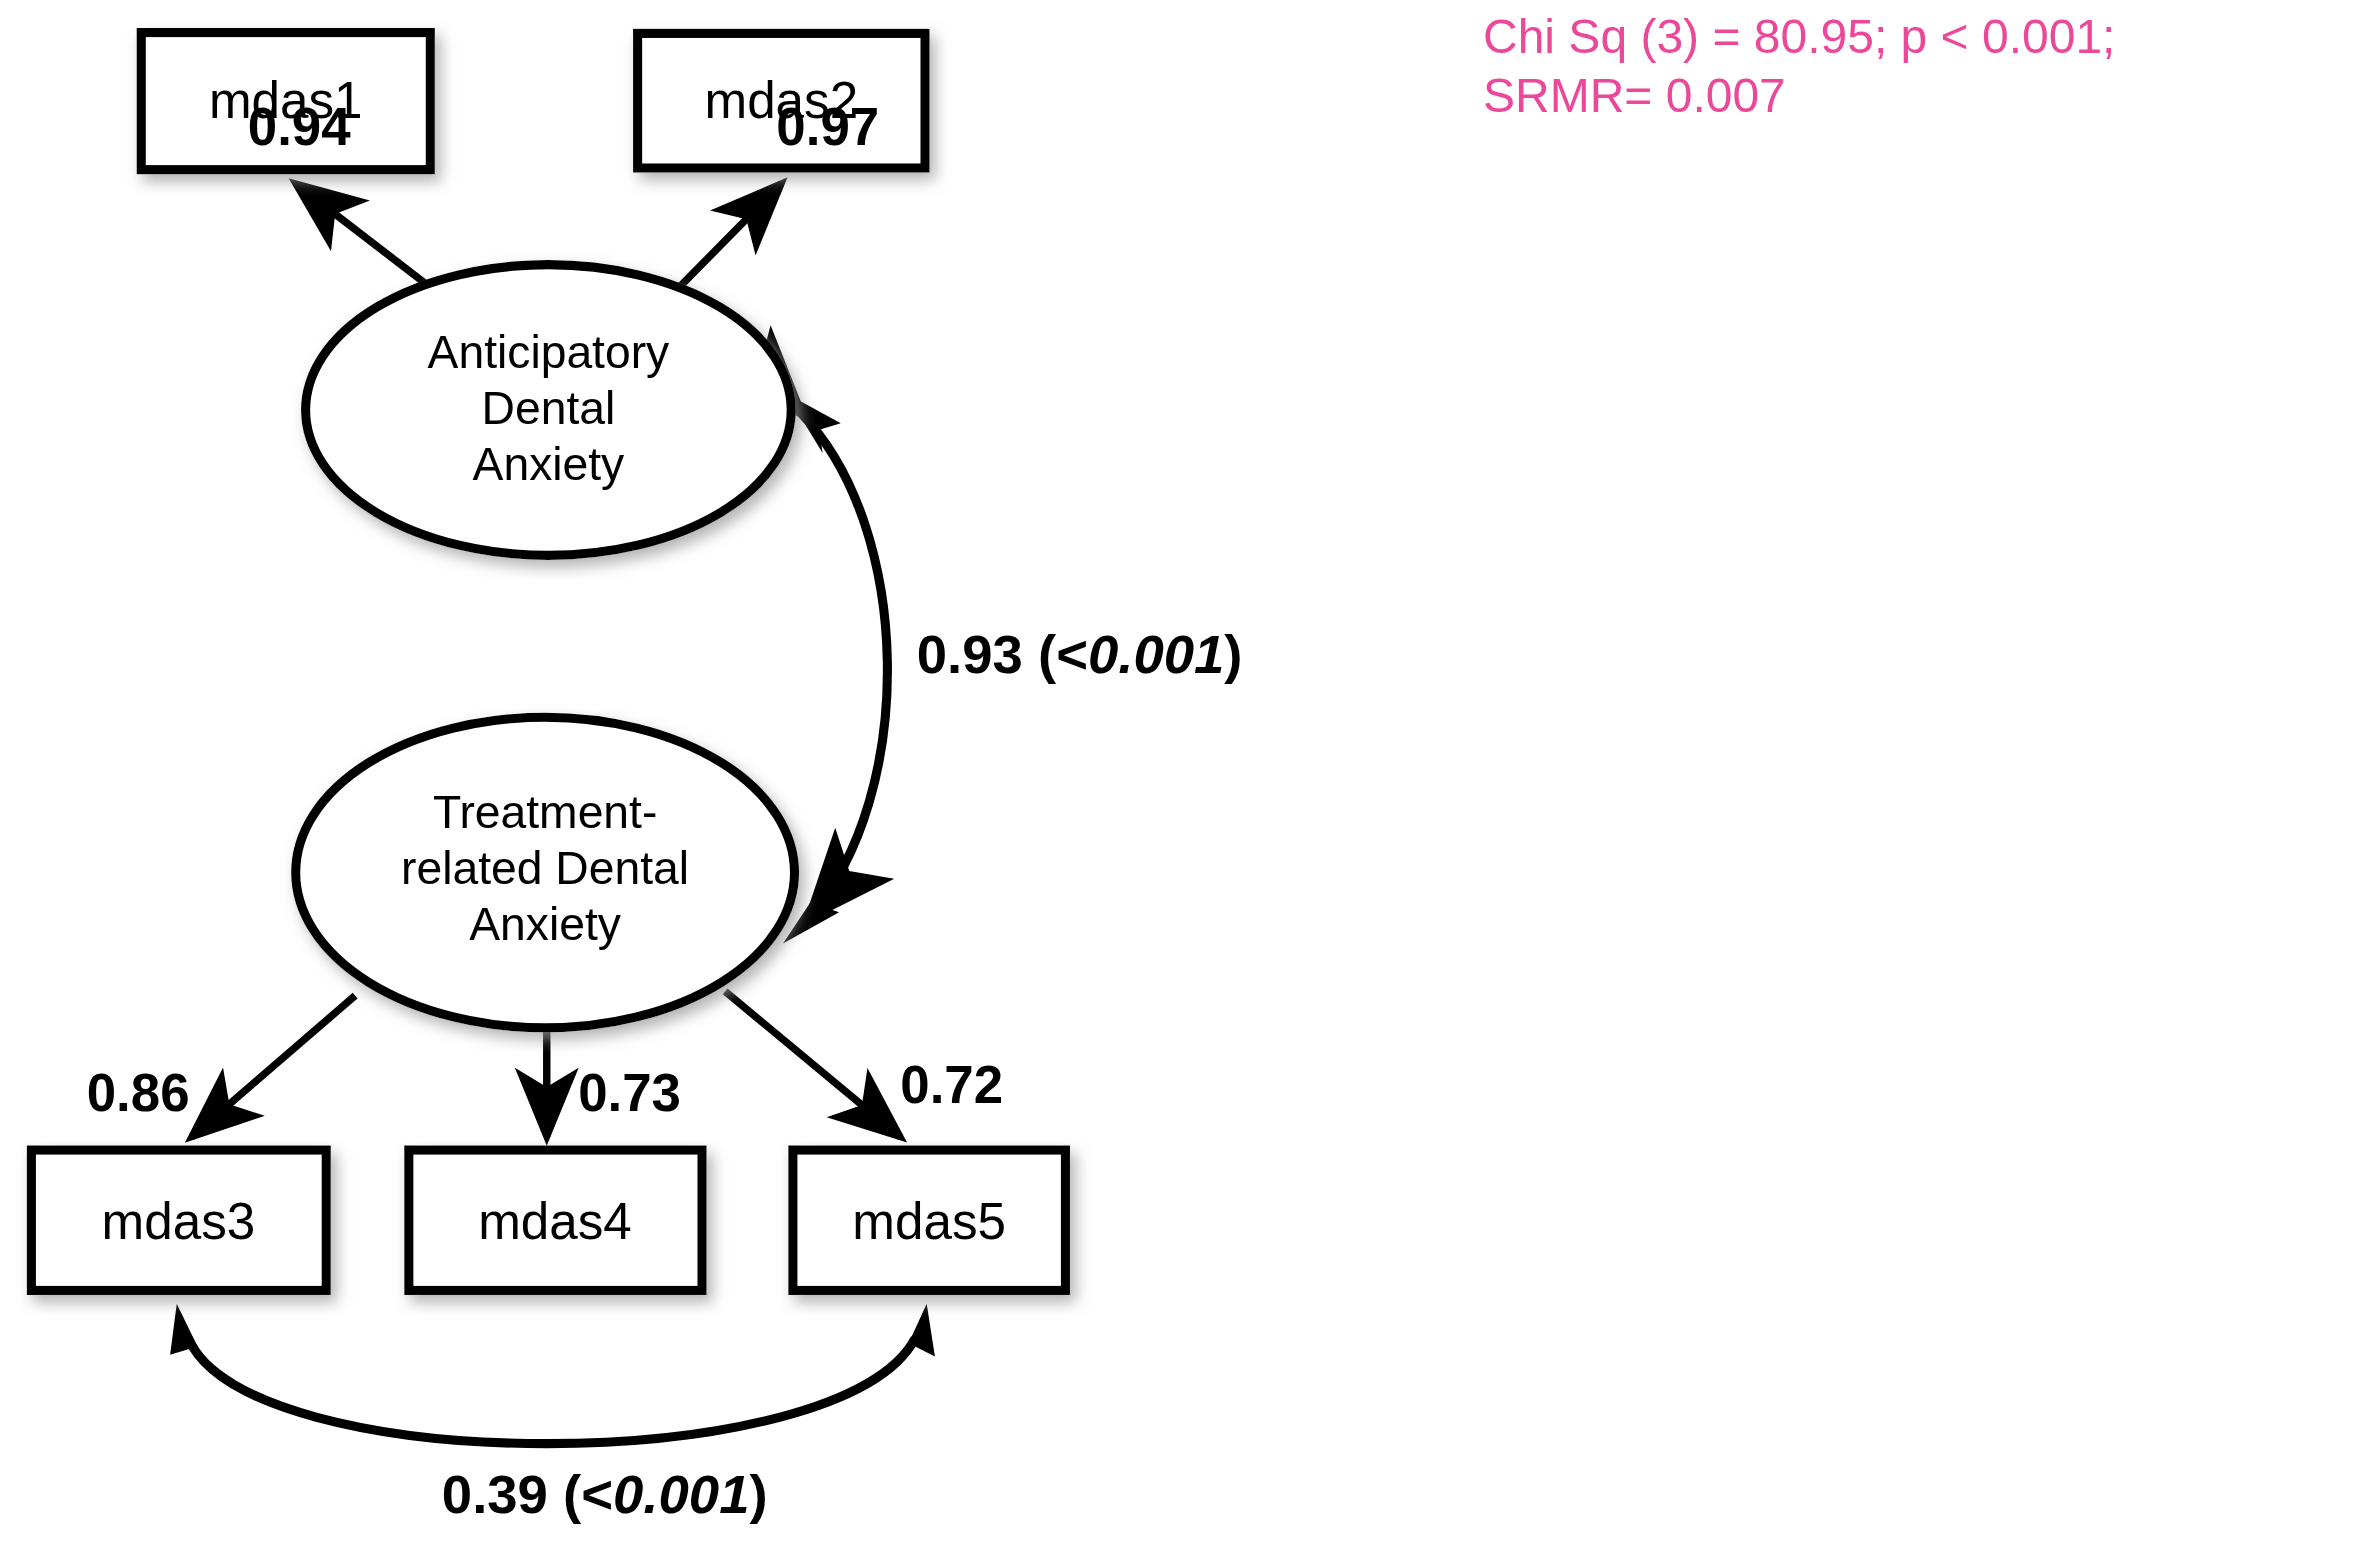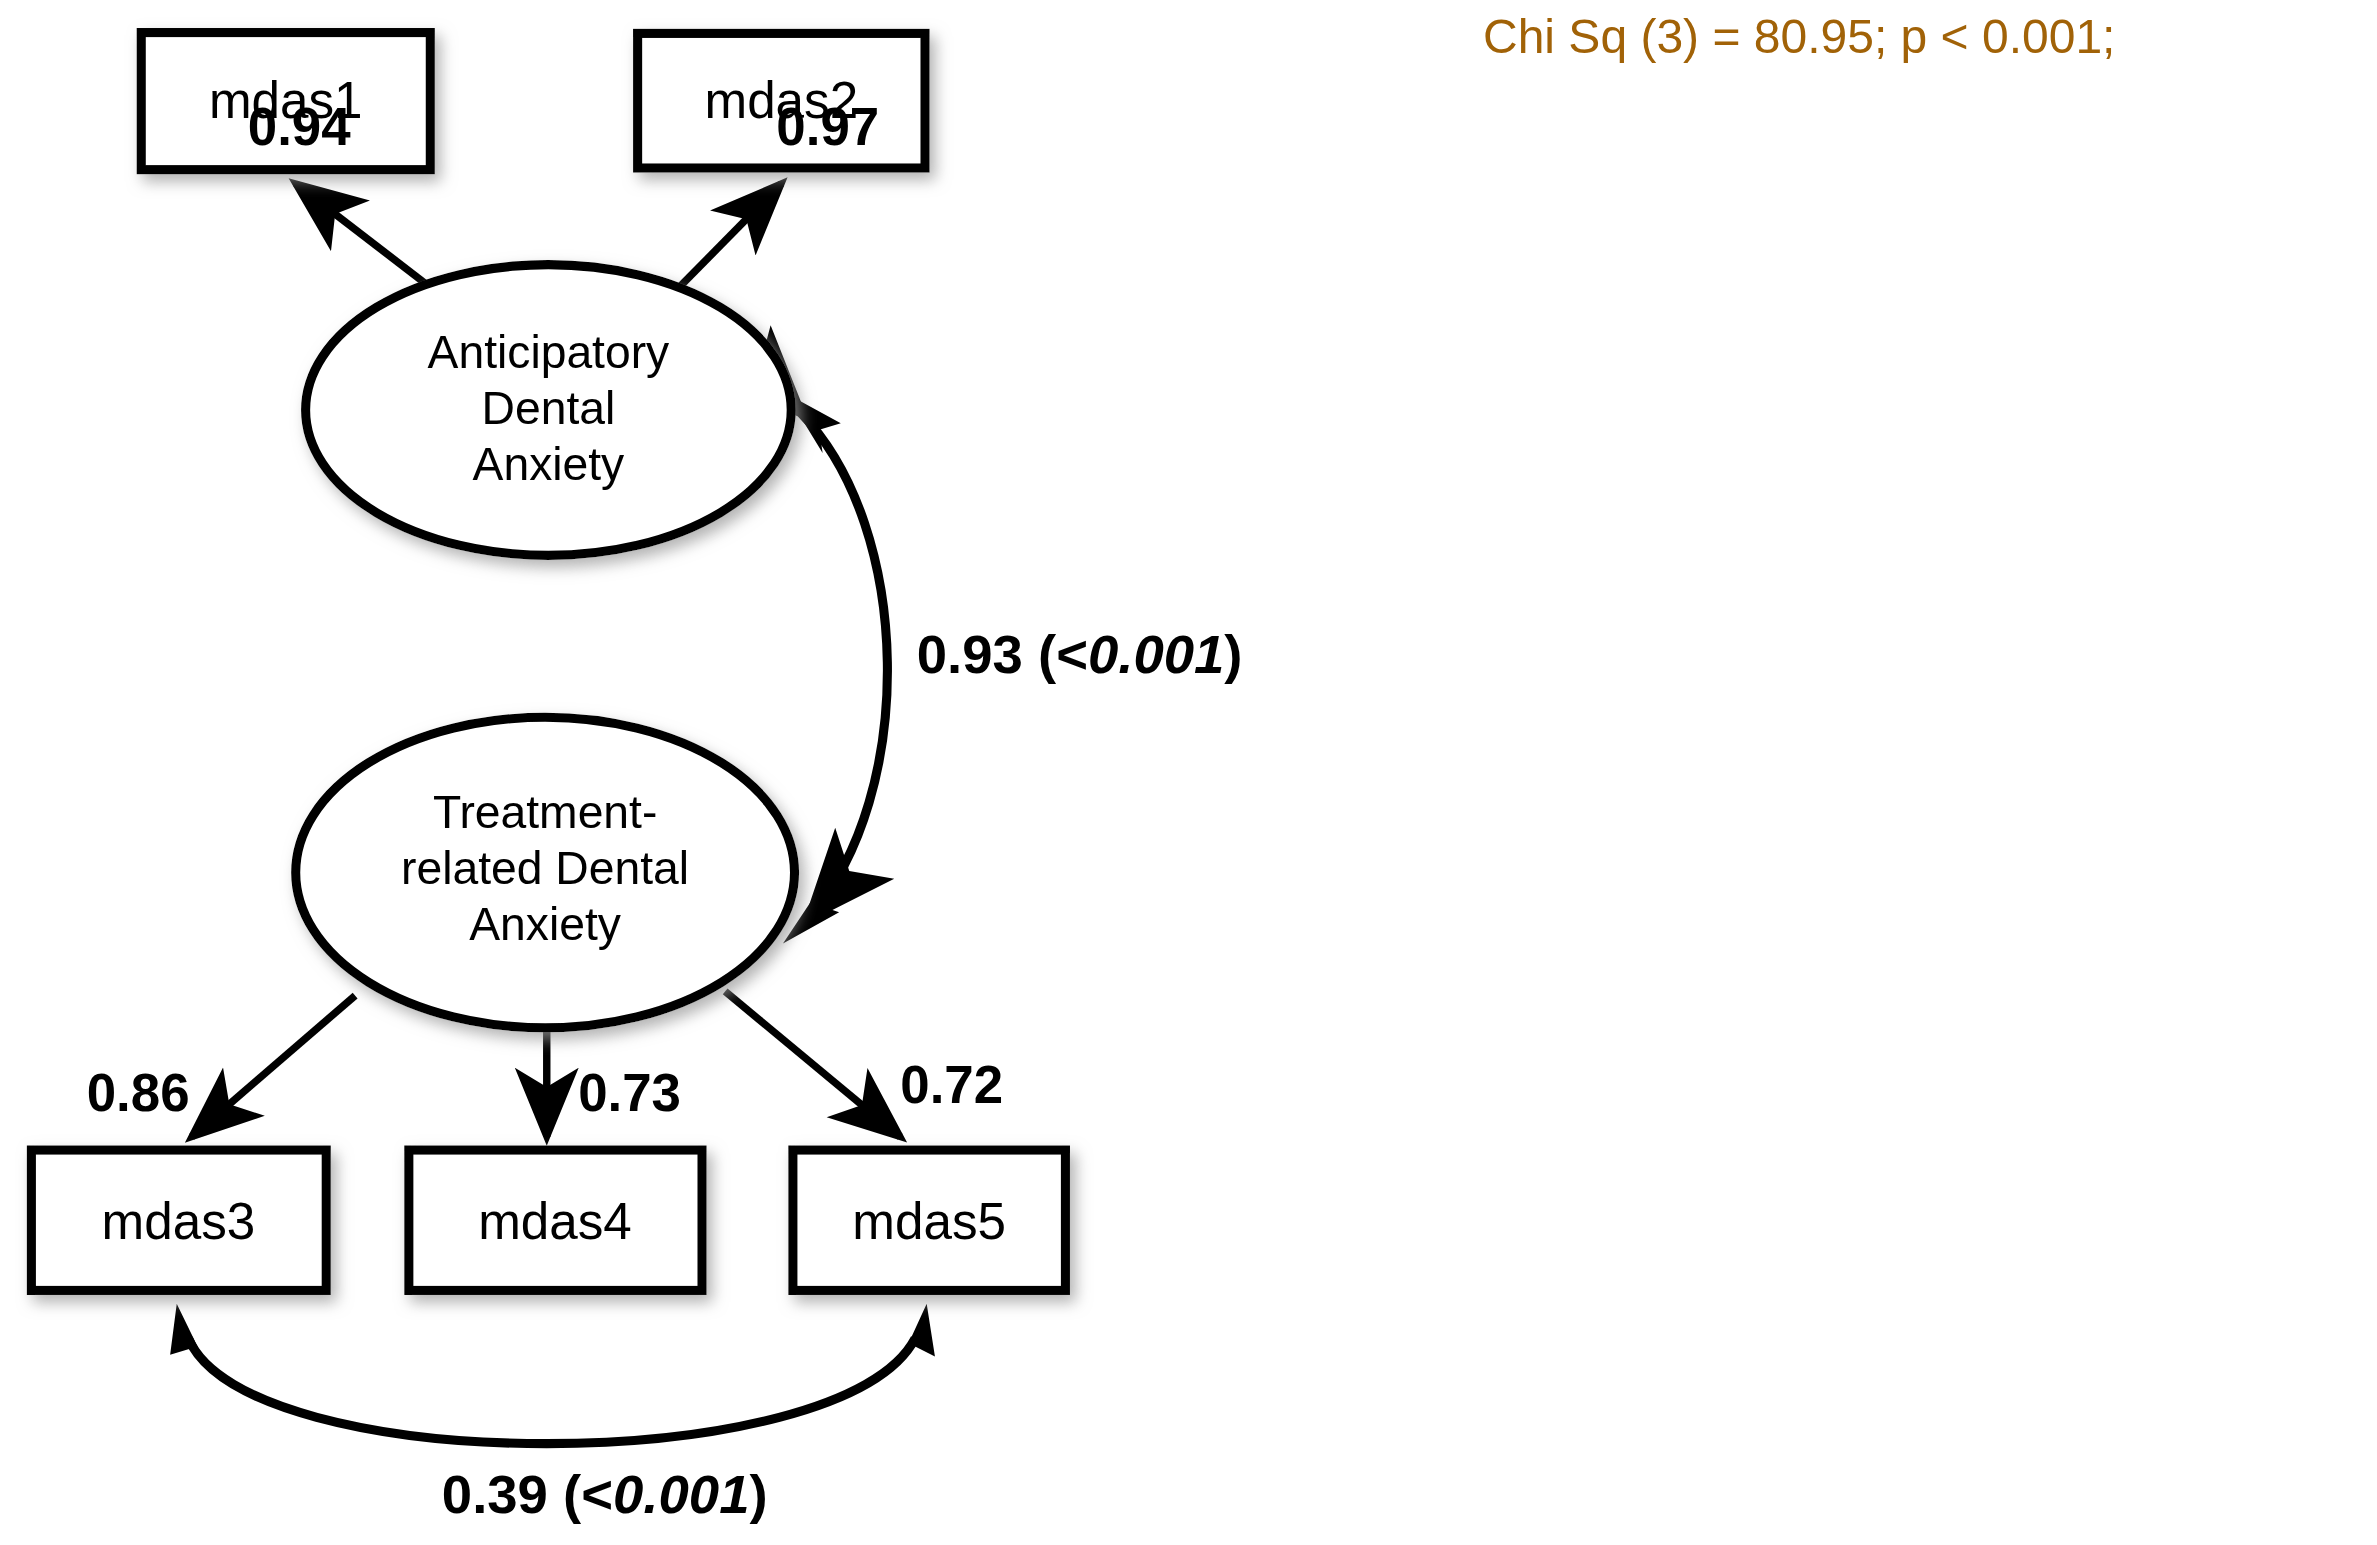--- a/index.html
+++ b/index.html
@@ -75,21 +75,21 @@
   }
   #fit-stats {
     position: absolute;
     left: 1483px;
     top: 8.3px;
     width: 876px;
   }
   #fit-stats .fit-row {
     font-size: 48px;
     line-height: 1.22;
-    color: #a16207;
+    color: #ec4899;
     font-family: "Liberation Sans", sans-serif;
     white-space: pre;
   }
 </style>
 </head>
 <body>
 
 <div id="canvas">
 
   <svg id="diagram-svg" viewBox="0 0 2878 1871" xmlns="http://www.w3.org/2000/svg">
@@ -189,16 +189,17 @@
       <tspan>0.93</tspan><tspan> (&lt;</tspan><tspan class="pval">0.001</tspan><tspan>)</tspan>
     </text>
 
     <text class="corr-coef" x="535" y="1832">
       <tspan>0.39</tspan><tspan> (&lt;</tspan><tspan class="pval">0.001</tspan><tspan>)</tspan>
     </text>
   </svg>
 
   <div id="fit-stats">
     <div class="fit-row">Chi Sq (3) = 80.95; p &lt; 0.001;</div>
+    <div class="fit-row">SRMR= 0.007</div>
   </div>
 
 </div>
 
 
 </body></html>

